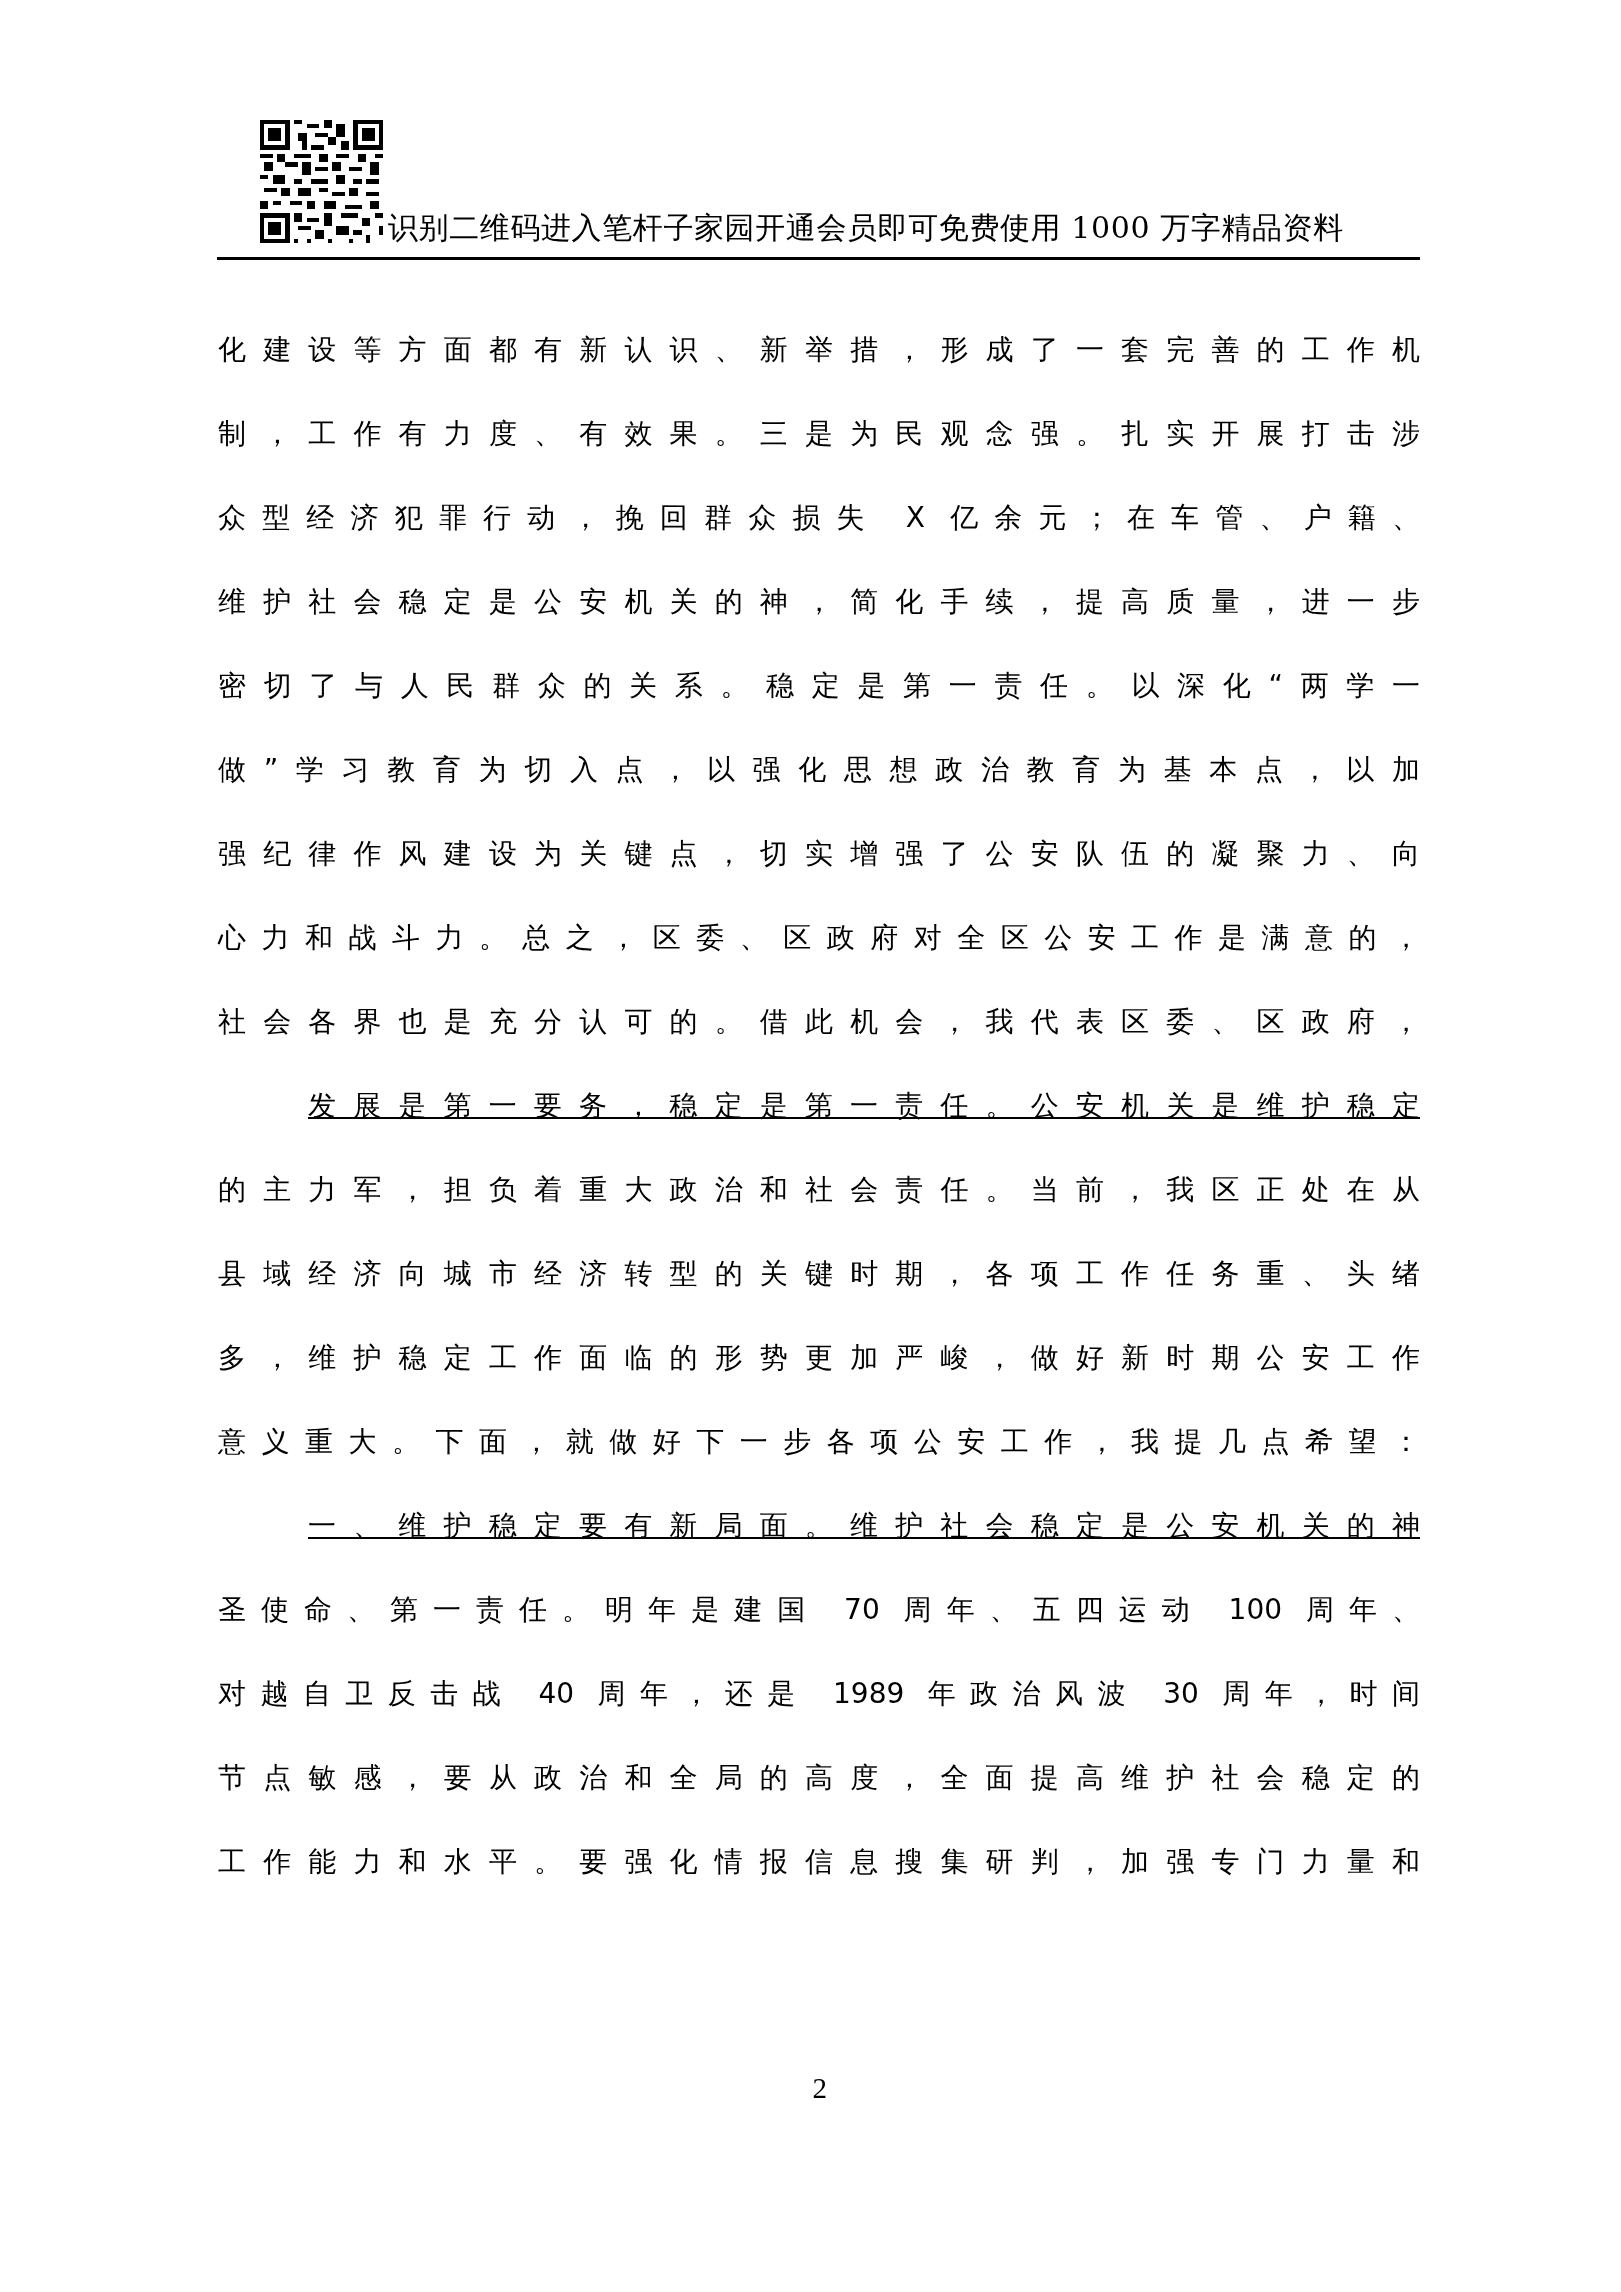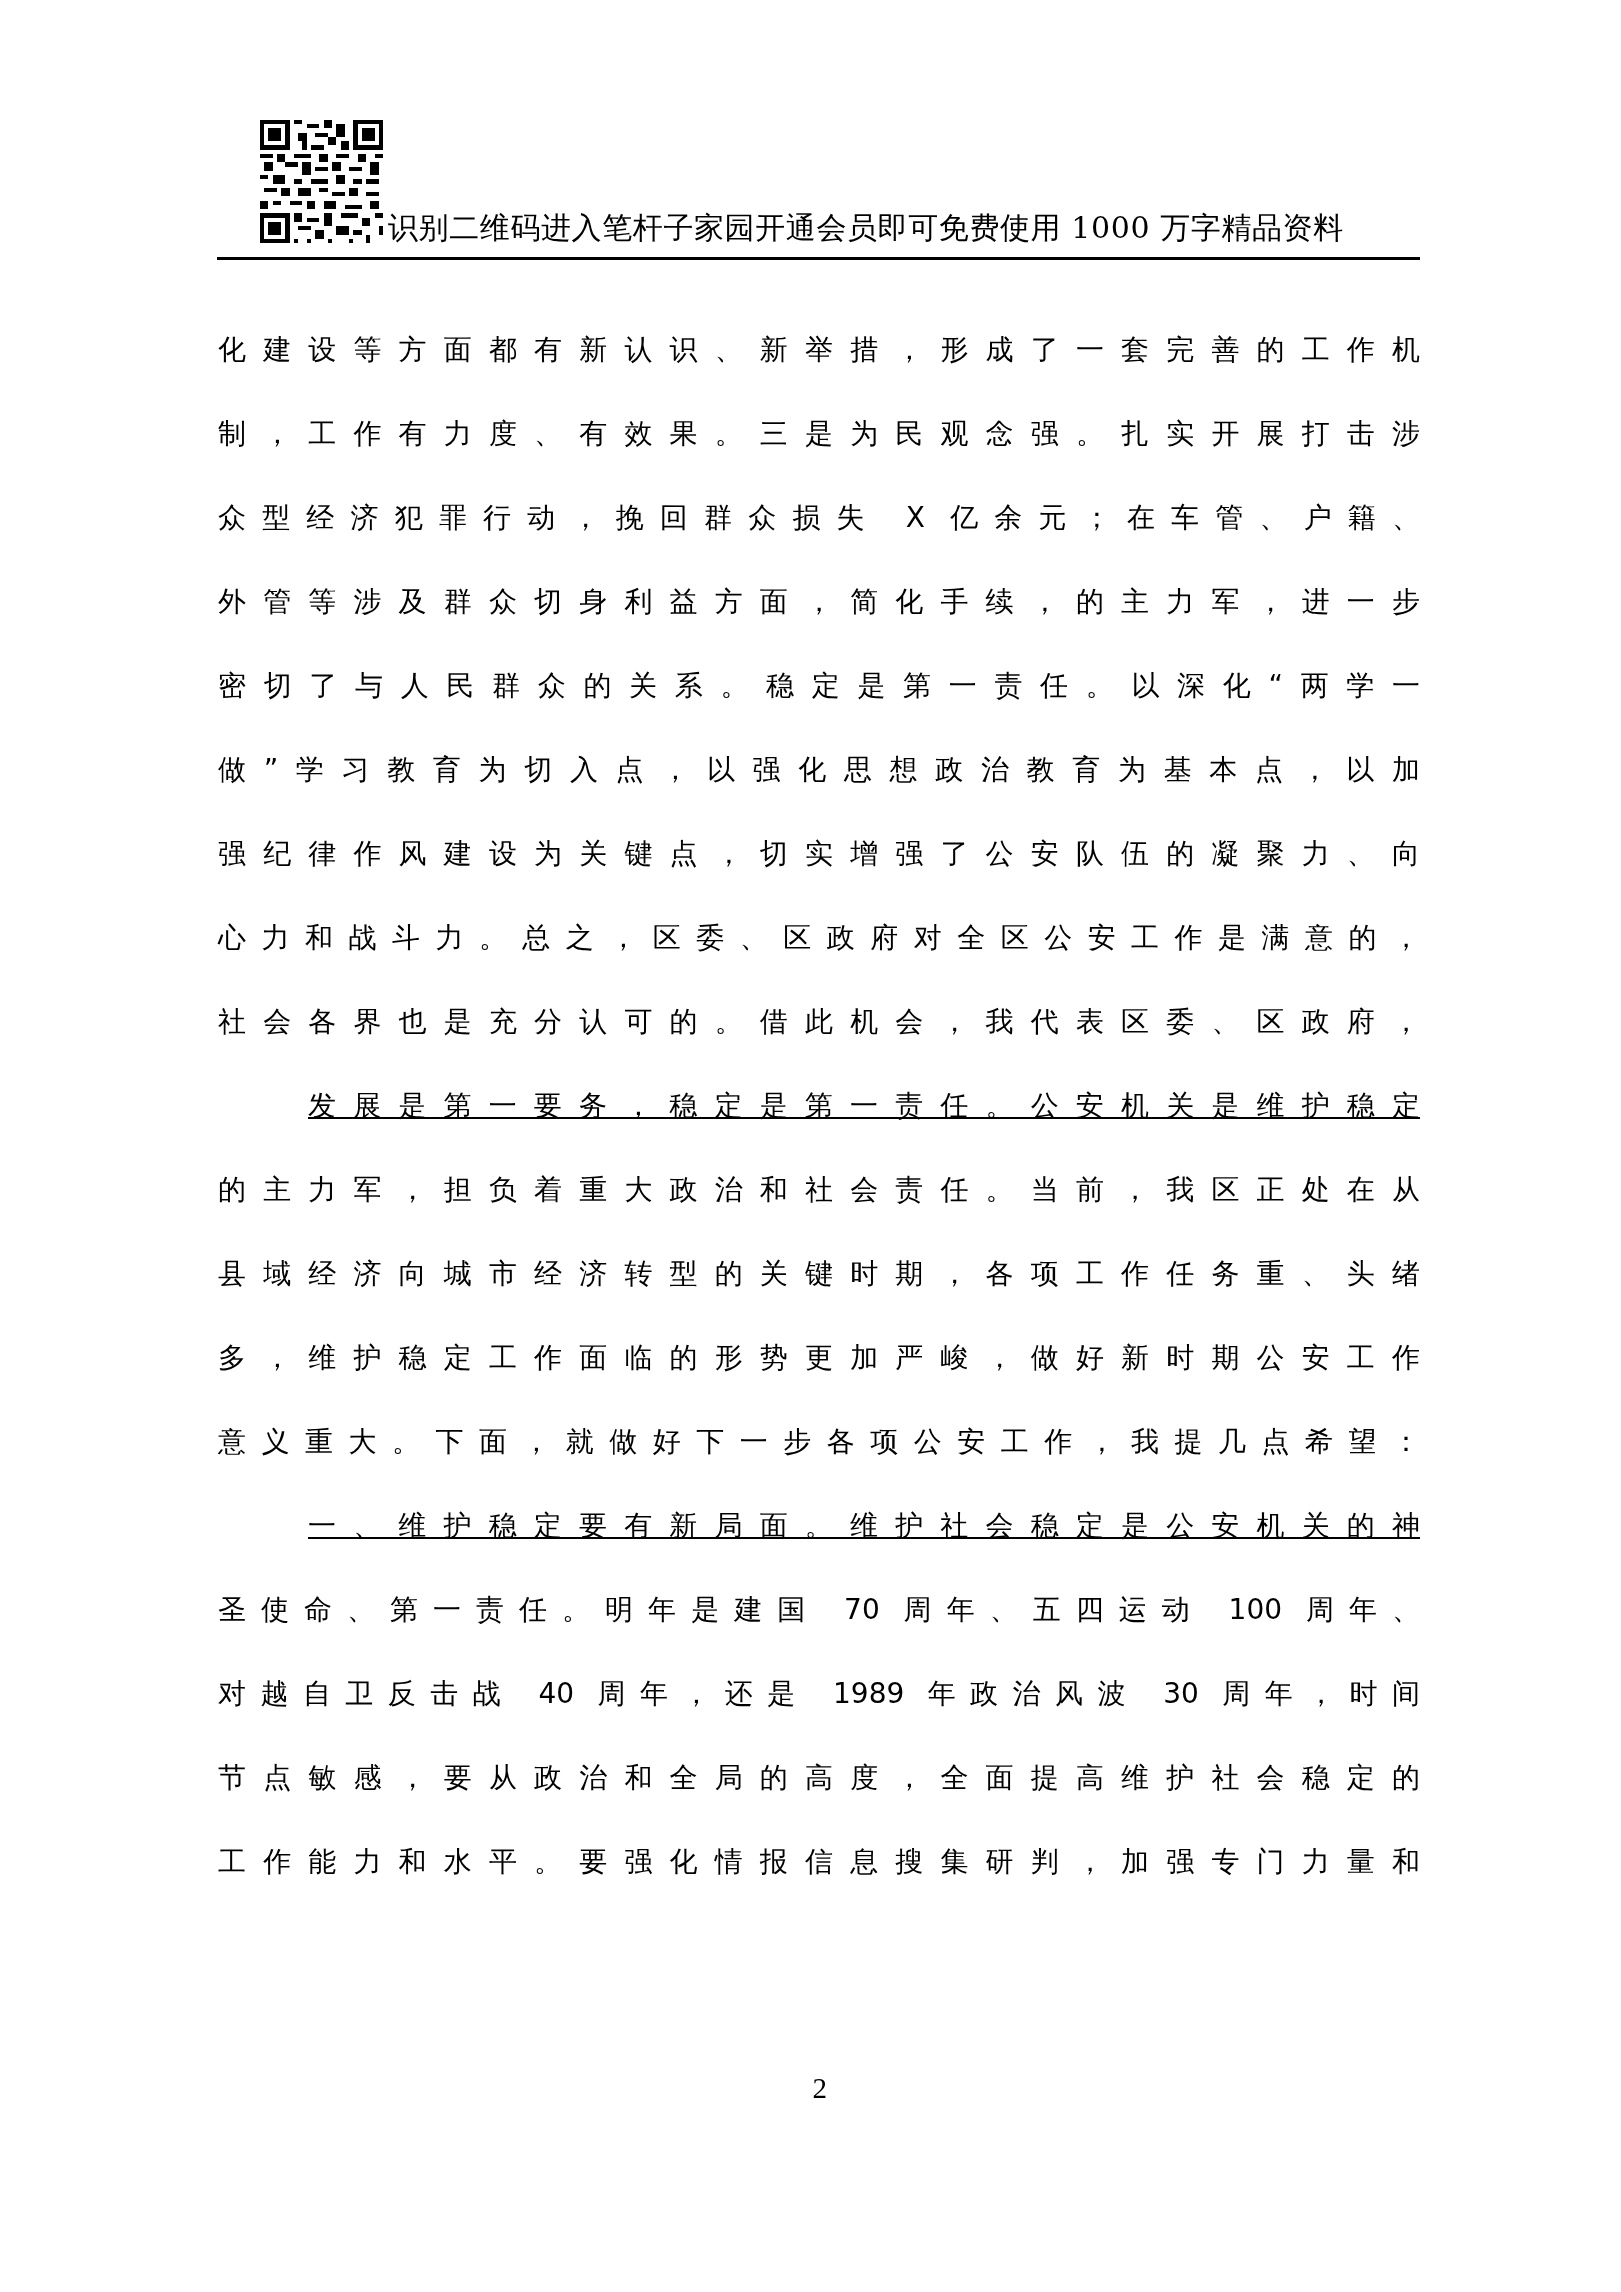--- a/index.html
+++ b/index.html
@@ -99,21 +99,21 @@
   </svg>
 </div>
 
 <div class="header-text">识别二维码进入笔杆子家园开通会员即可免费使用 1000 万字精品资料</div>
 <div class="header-rule"></div>
 
 <div class="body">
   <div class="line">化建设等方面都有新认识、新举措，形成了一套完善的工作机</div>
   <div class="line">制，工作有力度、有效果。三是为民观念强。扎实开展打击涉</div>
   <div class="line">众型经济犯罪行动，挽回群众损失 X 亿余元；在车管、户籍、</div>
-  <div class="line">外管等涉及群众切身利益方面，简化手续，的主力军，进一步</div>
+  <div class="line">维护社会稳定是公安机关的神，简化手续，提高质量，进一步</div>
   <div class="line">密切了与人民群众的关系。稳定是第一责任。以深化“两学一</div>
   <div class="line">做”学习教育为切入点，以强化思想政治教育为基本点，以加</div>
   <div class="line">强纪律作风建设为关键点，切实增强了公安队伍的凝聚力、向</div>
   <div class="line">心力和战斗力。总之，区委、区政府对全区公安工作是满意的，</div>
   <div class="line">社会各界也是充分认可的。借此机会，我代表区委、区政府，</div>
   <div class="line indent">发展是第一要务，稳定是第一责任。公安机关是维护稳定</div>
   <div class="line">的主力军，担负着重大政治和社会责任。当前，我区正处在从</div>
   <div class="line">县域经济向城市经济转型的关键时期，各项工作任务重、头绪</div>
   <div class="line">多，维护稳定工作面临的形势更加严峻，做好新时期公安工作</div>
   <div class="line">意义重大。下面，就做好下一步各项公安工作，我提几点希望：</div>

